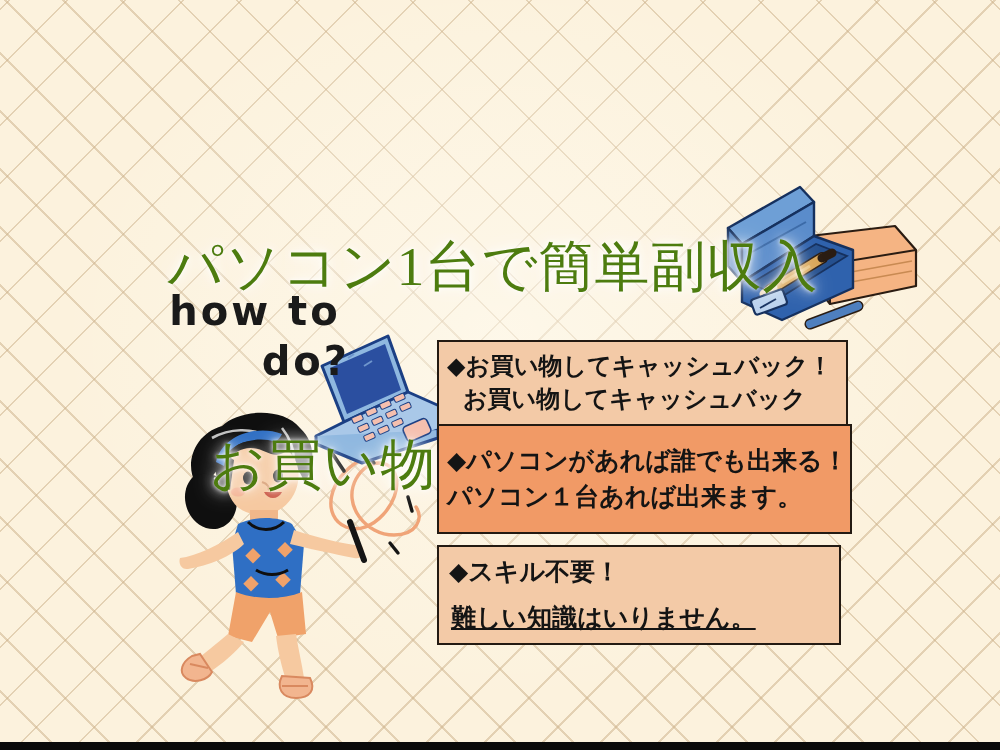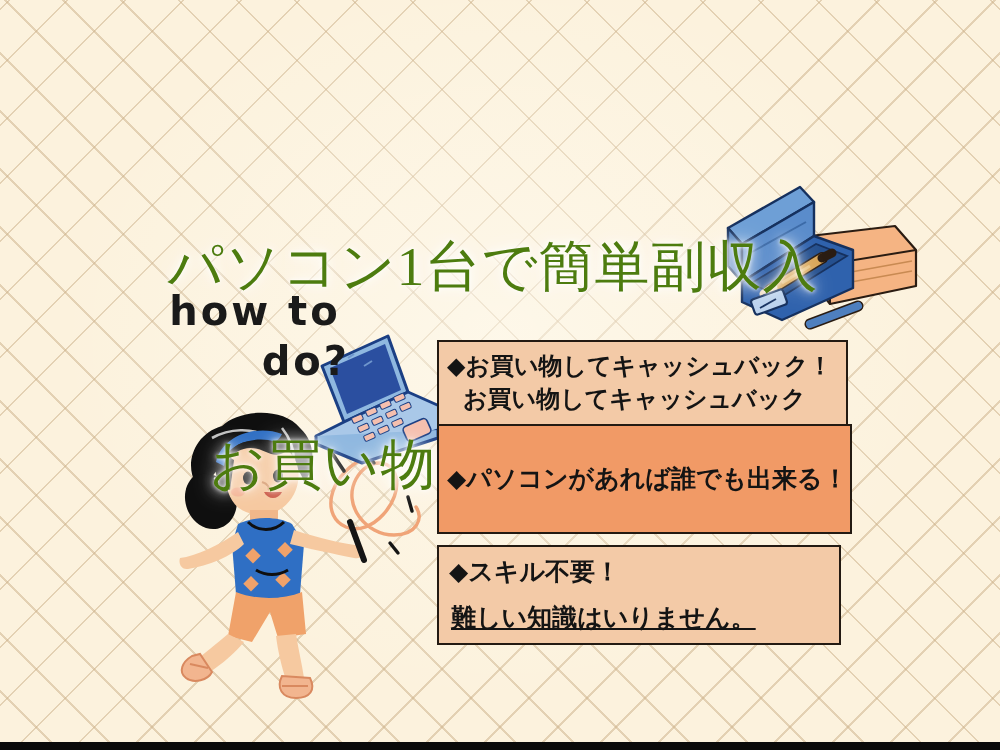--- a/index.html
+++ b/index.html
@@ -245,20 +245,21 @@
     <span class="l2">do?</span>
   </div>
 
   <div class="box" id="box1">
     <span class="ln">◆お買い物してキャッシュバック！</span>
     <span class="ln">お買い物してキャッシュバック</span>
   </div>
 
   <div class="box" id="box2">
     <span class="ln">◆パソコンがあれば誰でも出来る！</span>
+    <span class="ln">パソコン１台あれば出来ます。</span>
   </div>
 
   <div class="box" id="box3">
     <span class="ln">◆スキル不要！</span>
     <span class="ln">難しい知識はいりません。</span>
   </div>
 
   <div class="bottombar"></div>
 </div>
 

